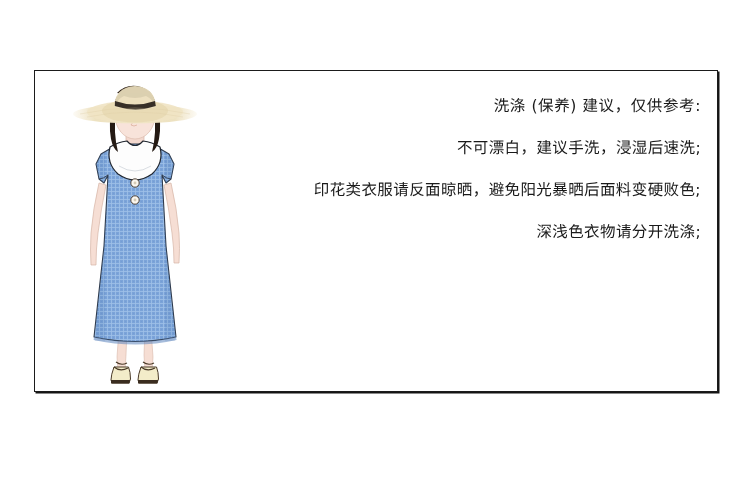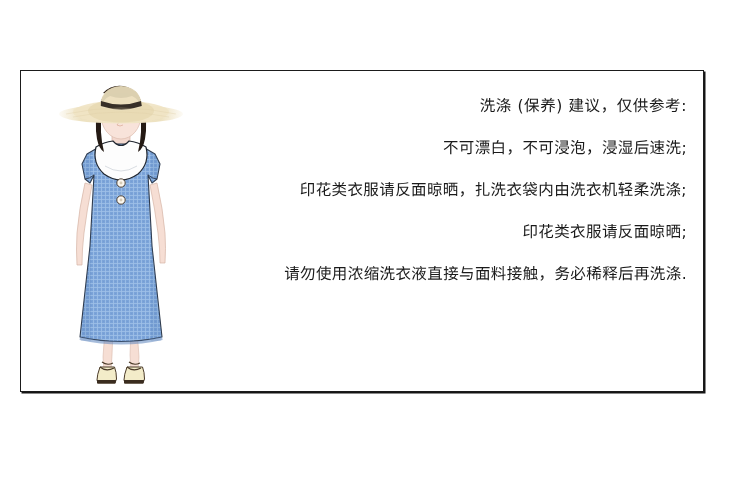--- a/index.html
+++ b/index.html
@@ -18,21 +18,21 @@
   .page {
     position: relative;
     width: 750px;
     height: 502px;
     background: #ffffff;
   }
 
   
   .card-frame {
     position: absolute;
-    left: 20px;
+    left: 34px;
     top: 70px;
     width: 684px;
     height: 322px;
     background: #ffffff;
     border: 1.5px solid #1b1b1b;
     box-sizing: border-box;
     box-shadow: 1.5px 1.5px 0 0 #151515;
   }
 
   
@@ -178,20 +178,19 @@
           <g stroke="#ddcda4" stroke-width="0.6" opacity="0.55">
             <path d="M45,43 q27,-6 55,-6 q28,0 55,6" fill="none"></path>
             <path d="M52,46 q24,-5 48,-5 q24,0 48,5" fill="none"></path>
           </g>
         </g>
       </svg>
     </div>
 
     <div class="care-text">
       <div class="care-line title">洗涤 (保养) 建议，仅供参考:</div>
-      <div class="care-line">不可漂白，不可浸泡，浸湿后速洗;</div>
-      <div class="care-line">印花类衣服请反面晾晒，扎洗衣袋内由洗衣机轻柔洗涤;</div>
-      <div class="care-line">印花类衣服请反面晾晒;</div>
-      <div class="care-line">请勿使用浓缩洗衣液直接与面料接触，务必稀释后再洗涤.</div>
+      <div class="care-line">不可漂白，建议手洗，浸湿后速洗;</div>
+      <div class="care-line">印花类衣服请反面晾晒，避免阳光暴晒后面料变硬败色;</div>
+      <div class="care-line">深浅色衣物请分开洗涤;</div>
     </div>
 
   </div>
 </div>
 
 </body></html>

